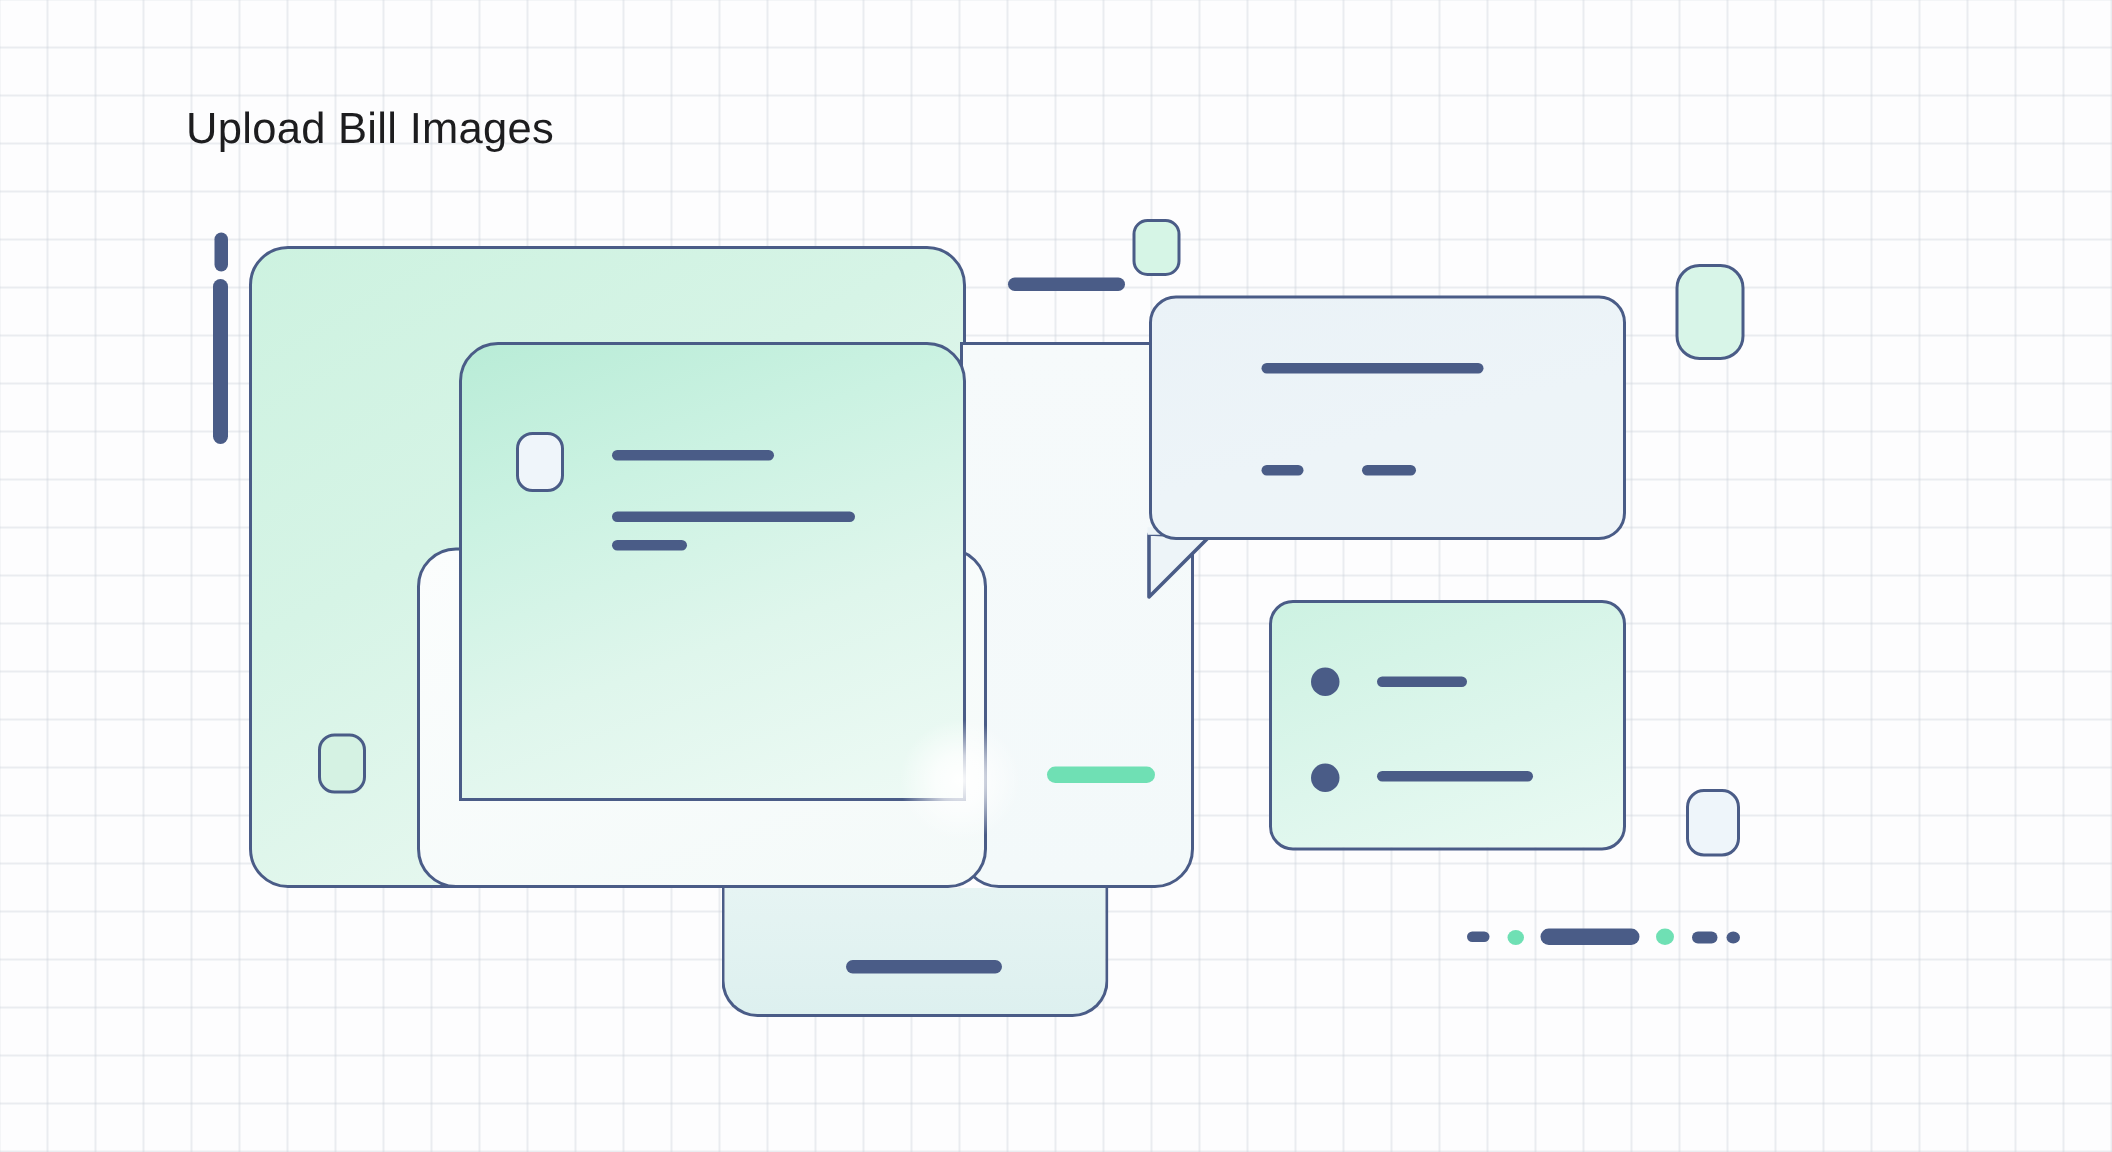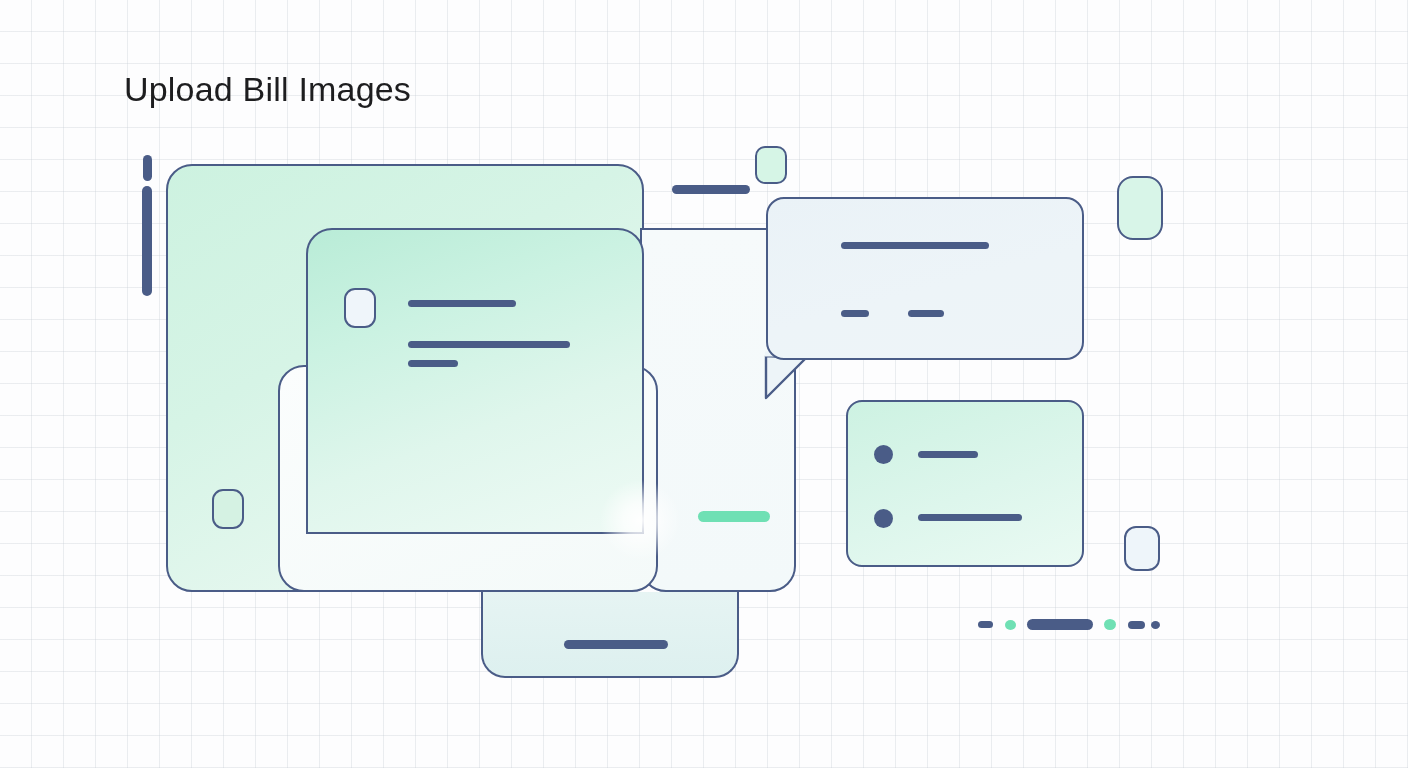--- a/index.html
+++ b/index.html
@@ -17,21 +17,21 @@
       linear-gradient(to right, rgba(203,209,217,0.38) 1.4px, transparent 1.4px),
       linear-gradient(to bottom, rgba(203,209,217,0.38) 1.4px, transparent 1.4px);
     background-size:32px 32px;
     background-position:-1px -1px;
   }
 
   
   #page-title{
     position:absolute;
     left:124px; top:70px;
-    font-size:34px;
+    font-size:29px;
     font-weight:400;
     color:#1d1d1f;
     letter-spacing:.2px;
     white-space:nowrap;
   }
 
   
   .card{ position:absolute; box-sizing:border-box; }
   .bar { position:absolute; background:#4a5c87; border-radius:99px; }
   .bar-green{ position:absolute; background:#6fe0b4; border-radius:99px; }

